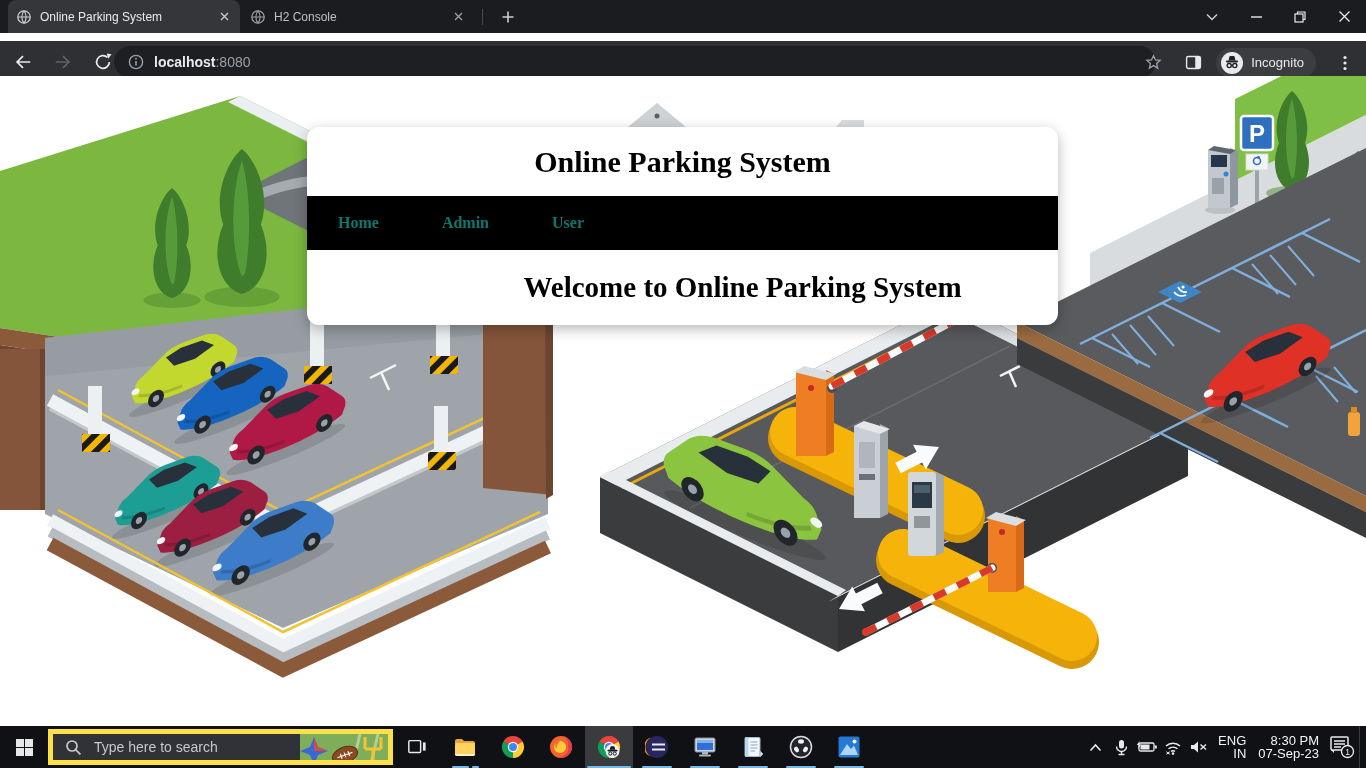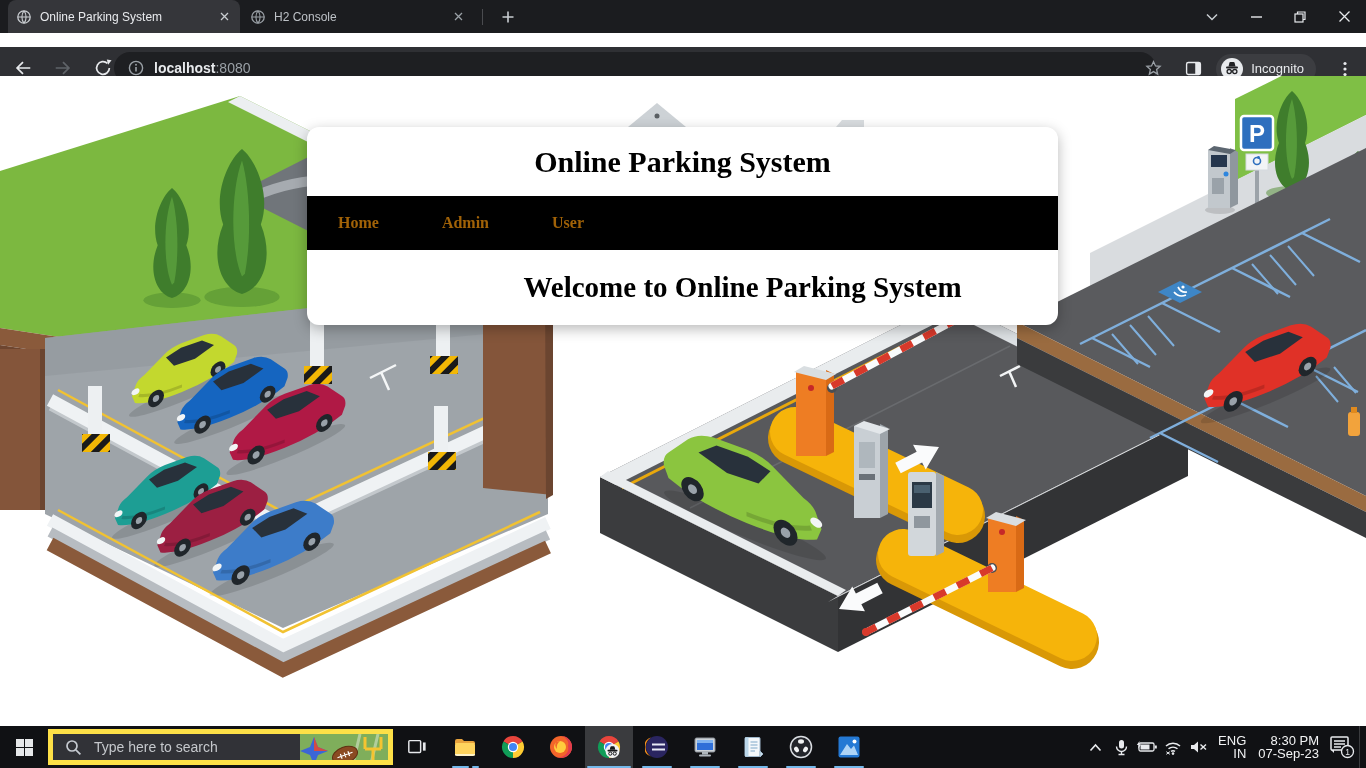--- a/index.html
+++ b/index.html
@@ -11,42 +11,42 @@
   .tab{position:absolute;top:0;height:33px;width:232px;display:flex;align-items:center;
     gap:8px;padding:0 8px;box-sizing:border-box;color:#BDC1C6;font-size:12px;cursor:default;}
   .tab.active{background:#35363A;border-radius:8px 8px 0 0;color:#E8EAED;}
   .tab .t-title{flex:1;white-space:nowrap;overflow:hidden;text-overflow:ellipsis;}
   .tab .t-close{width:16px;height:16px;display:flex;align-items:center;justify-content:center;border-radius:50%;}
   .tab-divider{position:absolute;left:482px;top:9px;width:1px;height:16px;background:#4A4B4F;}
   .newtab{position:absolute;left:494px;top:3px;width:28px;height:28px;border-radius:50%;
     display:flex;align-items:center;justify-content:center;}
   .wctrls{position:absolute;right:0;top:0;height:33px;display:flex;}
   .wc{width:44px;height:33px;display:flex;align-items:center;justify-content:center;}
-  .toolbar{position:absolute;left:0;top:47px;width:1366px;height:43px;background:#2F3034;
+  .toolbar{position:absolute;left:0;top:41px;width:1366px;height:43px;background:#2F3034;
     border-bottom:1px solid #17181A;box-sizing:border-box;display:flex;align-items:center;}
   .navbtn{width:34px;height:34px;display:flex;align-items:center;justify-content:center;
     border-radius:50%;margin-left:6px;}
   .omnibox{position:absolute;left:114px;top:5px;width:1042px;height:32px;background:#1E1F22;
     border-radius:16px;display:flex;align-items:center;padding:0 14px;box-sizing:border-box;gap:10px;}
   .omni-text{font-size:14px;color:#E8EAED;}
   .omni-text .port{color:#9AA0A6;}
   .tb-right{position:absolute;right:0;top:0;height:43px;display:flex;align-items:center;}
   .incog-chip{display:flex;align-items:center;gap:7px;background:#3C3D41;border-radius:15px;
     height:30px;padding:0 12px 0 4px;color:#E8EAED;font-size:13px;margin:0 6px;}
 
   
   .viewport{position:absolute;left:0;top:76px;width:1366px;height:650px;background:#fff;}
   .illustration{position:absolute;left:0;top:0;}
   .card{position:absolute;left:307px;top:51px;width:751px;height:198px;background:#fff;
     border-radius:12px;overflow:hidden;box-shadow:0 4px 14px rgba(0,0,0,.28);}
   .card-title{height:69px;display:flex;align-items:center;justify-content:center;
     font-family:"Liberation Serif",serif;font-weight:bold;font-size:30px;color:#000;}
   .card-nav{height:54px;background:#000;display:flex;align-items:center;gap:63px;padding-left:31px;}
   .card-nav a{font-family:"Liberation Serif",serif;font-weight:bold;font-size:16px;
-    color:#a16207;text-decoration:none;cursor:pointer;}
+    color:#0f766e;text-decoration:none;cursor:pointer;}
   .card-welcome{height:75px;display:flex;align-items:center;justify-content:center;
     padding-left:120px;font-family:"Liberation Serif",serif;font-weight:bold;font-size:29px;color:#000;}
 
   
   .taskbar{position:absolute;left:0;top:726px;width:1366px;height:42px;background:#101114;
     display:flex;align-items:stretch;color:#E8EAED;}
   .tb-btn{width:48px;display:flex;align-items:center;justify-content:center;position:relative;}
   .searchbox{position:relative;width:345px;margin:3px 0;background:#313237;border:5px solid #fde047;
     box-sizing:border-box;display:flex;align-items:center;gap:10px;padding-left:12px;overflow:hidden;}
   .searchbox input{background:transparent;border:none;outline:none;color:#C5C8CC;

